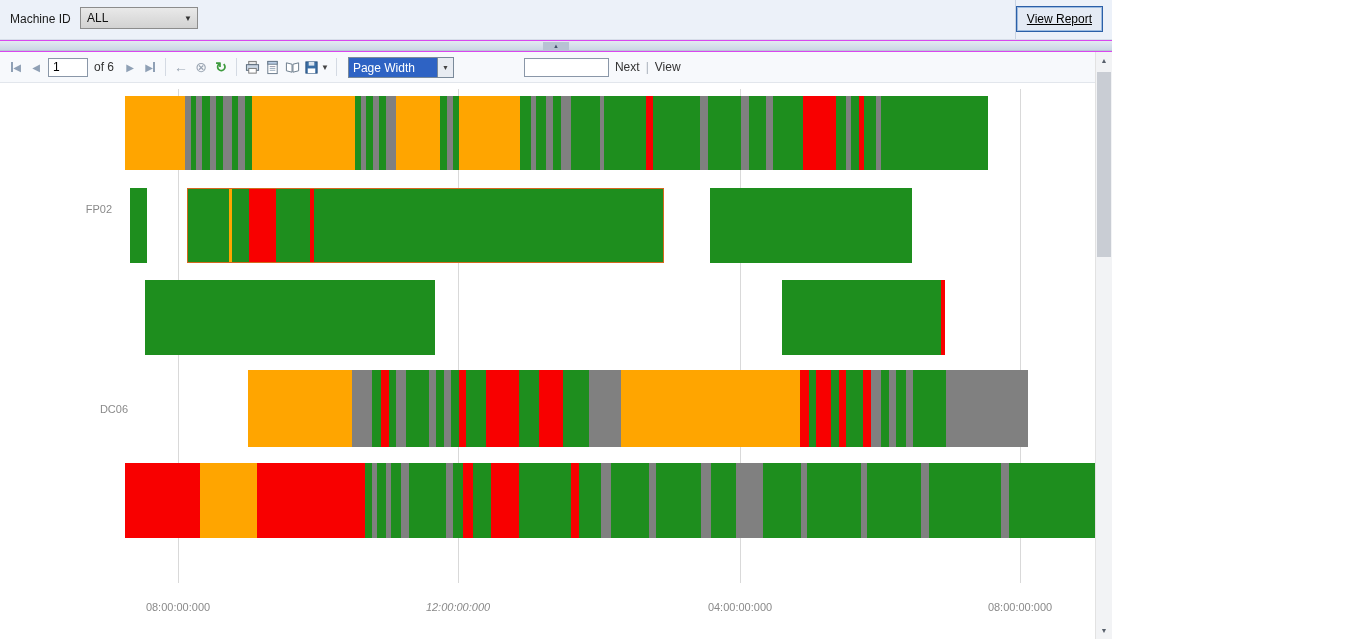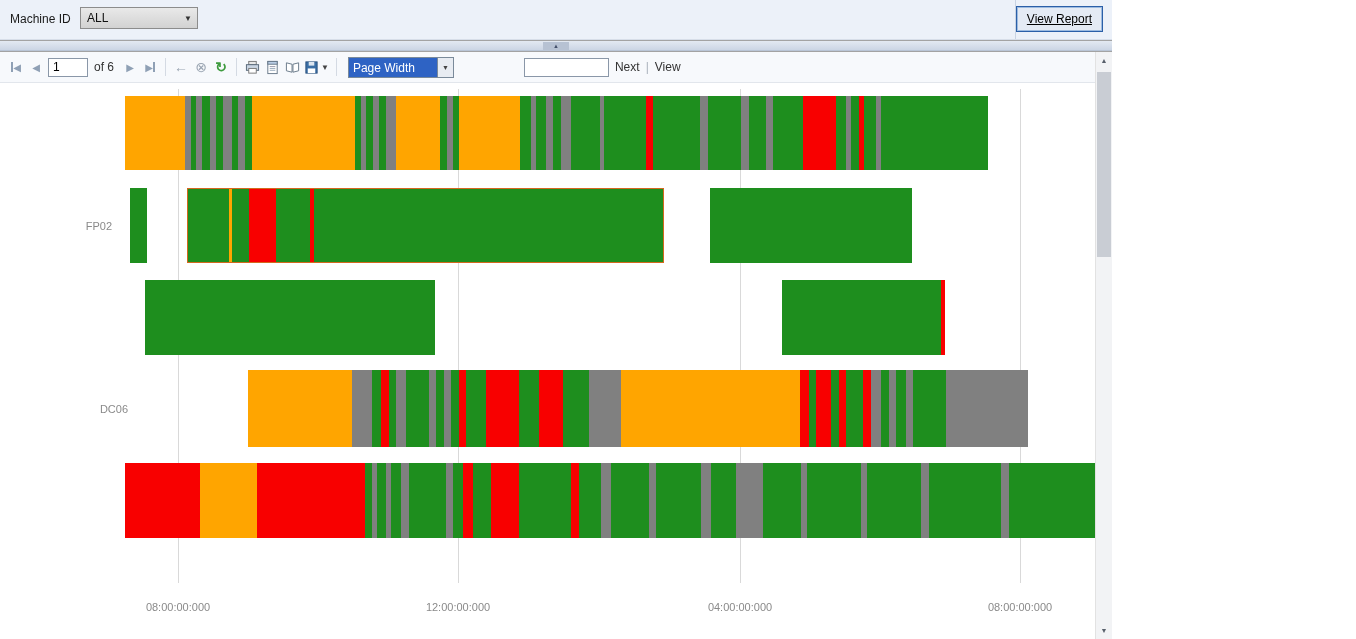--- a/index.html
+++ b/index.html
@@ -1,18 +1,18 @@
 <!DOCTYPE html>
 <html><head>
 <meta charset="utf-8">
 <style>
   * { box-sizing: border-box; margin: 0; padding: 0; }
   html,body { width:1356px; height:639px; overflow:hidden; }
   body { font-family:"Liberation Sans", sans-serif; }
-  .app { position:relative; width:1112px; height:639px; background:#a3a3a3; overflow:hidden; }
+  .app { position:relative; width:1112px; height:639px; background:#d946ef; overflow:hidden; }
 
   
   .param-bar { position:absolute; top:0; left:0; right:0; height:40px; background:#ECF1F9; border-bottom:1px solid #D7DEE9; }
   .param-label { position:absolute; left:10px; top:12px; font-size:12px; color:#1a1a1a; }
   .param-combo { position:absolute; left:80px; top:7px; width:118px; height:22px; background:linear-gradient(#E9E9E9,#D2D2D2); border:1px solid #8C8C8C; display:flex; align-items:center; cursor:default; }
   .param-combo-text { flex:1; padding-left:6px; font-size:12px; color:#111; }
   .param-combo-arrow { width:18px; text-align:center; font-size:8px; color:#333; }
   .param-sep { position:absolute; right:96px; top:0; bottom:0; width:1px; background:#C8D3E3; }
   .view-report-btn { position:absolute; right:9px; top:6px; height:26px; padding:0 10px; background:#E4EAF4; border:1px solid #2B5FA8; box-shadow:0 0 0 1px #9DBBE0 inset; font-size:12px; color:#000; display:flex; align-items:center; cursor:pointer;text-decoration:underline; }
 
@@ -143,21 +143,21 @@
     <span class="find-link">Next</span>
     <span class="pipe">|</span>
     <span class="next-link">View</span>
   </div>
 
   <div class="report">
     <div id="plot">
         <div class="gridline" style="left: 178px;"></div>
         <div class="axis-label" style="left: 178px;">08:00:00:000</div>
         <div class="gridline" style="left: 458px;"></div>
-        <div class="axis-label" style="left: 458px;">12:00:00:000</div>
+        <div class="axis-label" style="left: 458px; font-style: italic;">12:00:00:000</div>
         <div class="gridline" style="left: 740px;"></div>
         <div class="axis-label" style="left: 740px;">04:00:00:000</div>
         <div class="gridline" style="left: 1020px;"></div>
         <div class="axis-label" style="left: 1020px;">08:00:00:000</div>
         <div class="seg" style="left: 125px; width: 60px; top: 13px; height: 74px; background: rgb(255, 165, 0);"></div>
         <div class="seg" style="left: 185px; width: 6px; top: 13px; height: 74px; background: rgb(128, 128, 128);"></div>
         <div class="seg" style="left: 191px; width: 5px; top: 13px; height: 74px; background: rgb(30, 142, 30);"></div>
         <div class="seg" style="left: 196px; width: 6px; top: 13px; height: 74px; background: rgb(128, 128, 128);"></div>
         <div class="seg" style="left: 202px; width: 8px; top: 13px; height: 74px; background: rgb(30, 142, 30);"></div>
         <div class="seg" style="left: 210px; width: 6px; top: 13px; height: 74px; background: rgb(128, 128, 128);"></div>
@@ -196,21 +196,21 @@
         <div class="seg" style="left: 766px; width: 7px; top: 13px; height: 74px; background: rgb(128, 128, 128);"></div>
         <div class="seg" style="left: 773px; width: 30px; top: 13px; height: 74px; background: rgb(30, 142, 30);"></div>
         <div class="seg" style="left: 803px; width: 33px; top: 13px; height: 74px; background: rgb(248, 0, 0);"></div>
         <div class="seg" style="left: 836px; width: 10px; top: 13px; height: 74px; background: rgb(30, 142, 30);"></div>
         <div class="seg" style="left: 846px; width: 5px; top: 13px; height: 74px; background: rgb(128, 128, 128);"></div>
         <div class="seg" style="left: 851px; width: 8px; top: 13px; height: 74px; background: rgb(30, 142, 30);"></div>
         <div class="seg" style="left: 859px; width: 5px; top: 13px; height: 74px; background: rgb(248, 0, 0);"></div>
         <div class="seg" style="left: 864px; width: 12px; top: 13px; height: 74px; background: rgb(30, 142, 30);"></div>
         <div class="seg" style="left: 876px; width: 5px; top: 13px; height: 74px; background: rgb(128, 128, 128);"></div>
         <div class="seg" style="left: 881px; width: 107px; top: 13px; height: 74px; background: rgb(30, 142, 30);"></div>
-        <div class="row-label" style="top: 105px; height: 75px; text-align: center;">FP02</div>
+        <div class="row-label" style="top: 88px; height: 75px; text-align: center;">FP02</div>
         <div class="seg" style="left: 130px; width: 17px; top: 105px; height: 75px; background: rgb(30, 142, 30);"></div>
         <div class="seg" style="left: 187px; width: 42px; top: 105px; height: 75px; background: rgb(30, 142, 30);"></div>
         <div class="seg" style="left: 229px; width: 3px; top: 105px; height: 75px; background: rgb(255, 165, 0);"></div>
         <div class="seg" style="left: 232px; width: 17px; top: 105px; height: 75px; background: rgb(30, 142, 30);"></div>
         <div class="seg" style="left: 249px; width: 27px; top: 105px; height: 75px; background: rgb(248, 0, 0);"></div>
         <div class="seg" style="left: 276px; width: 34px; top: 105px; height: 75px; background: rgb(30, 142, 30);"></div>
         <div class="seg" style="left: 310px; width: 4px; top: 105px; height: 75px; background: rgb(248, 0, 0);"></div>
         <div class="seg" style="left: 314px; width: 350px; top: 105px; height: 75px; background: rgb(30, 142, 30);"></div>
         <div class="seg" style="left: 710px; width: 202px; top: 105px; height: 75px; background: rgb(30, 142, 30);"></div>
         <div class="bar-outline" style="left: 187px; width: 477px; top: 105px; height: 75px;"></div>

